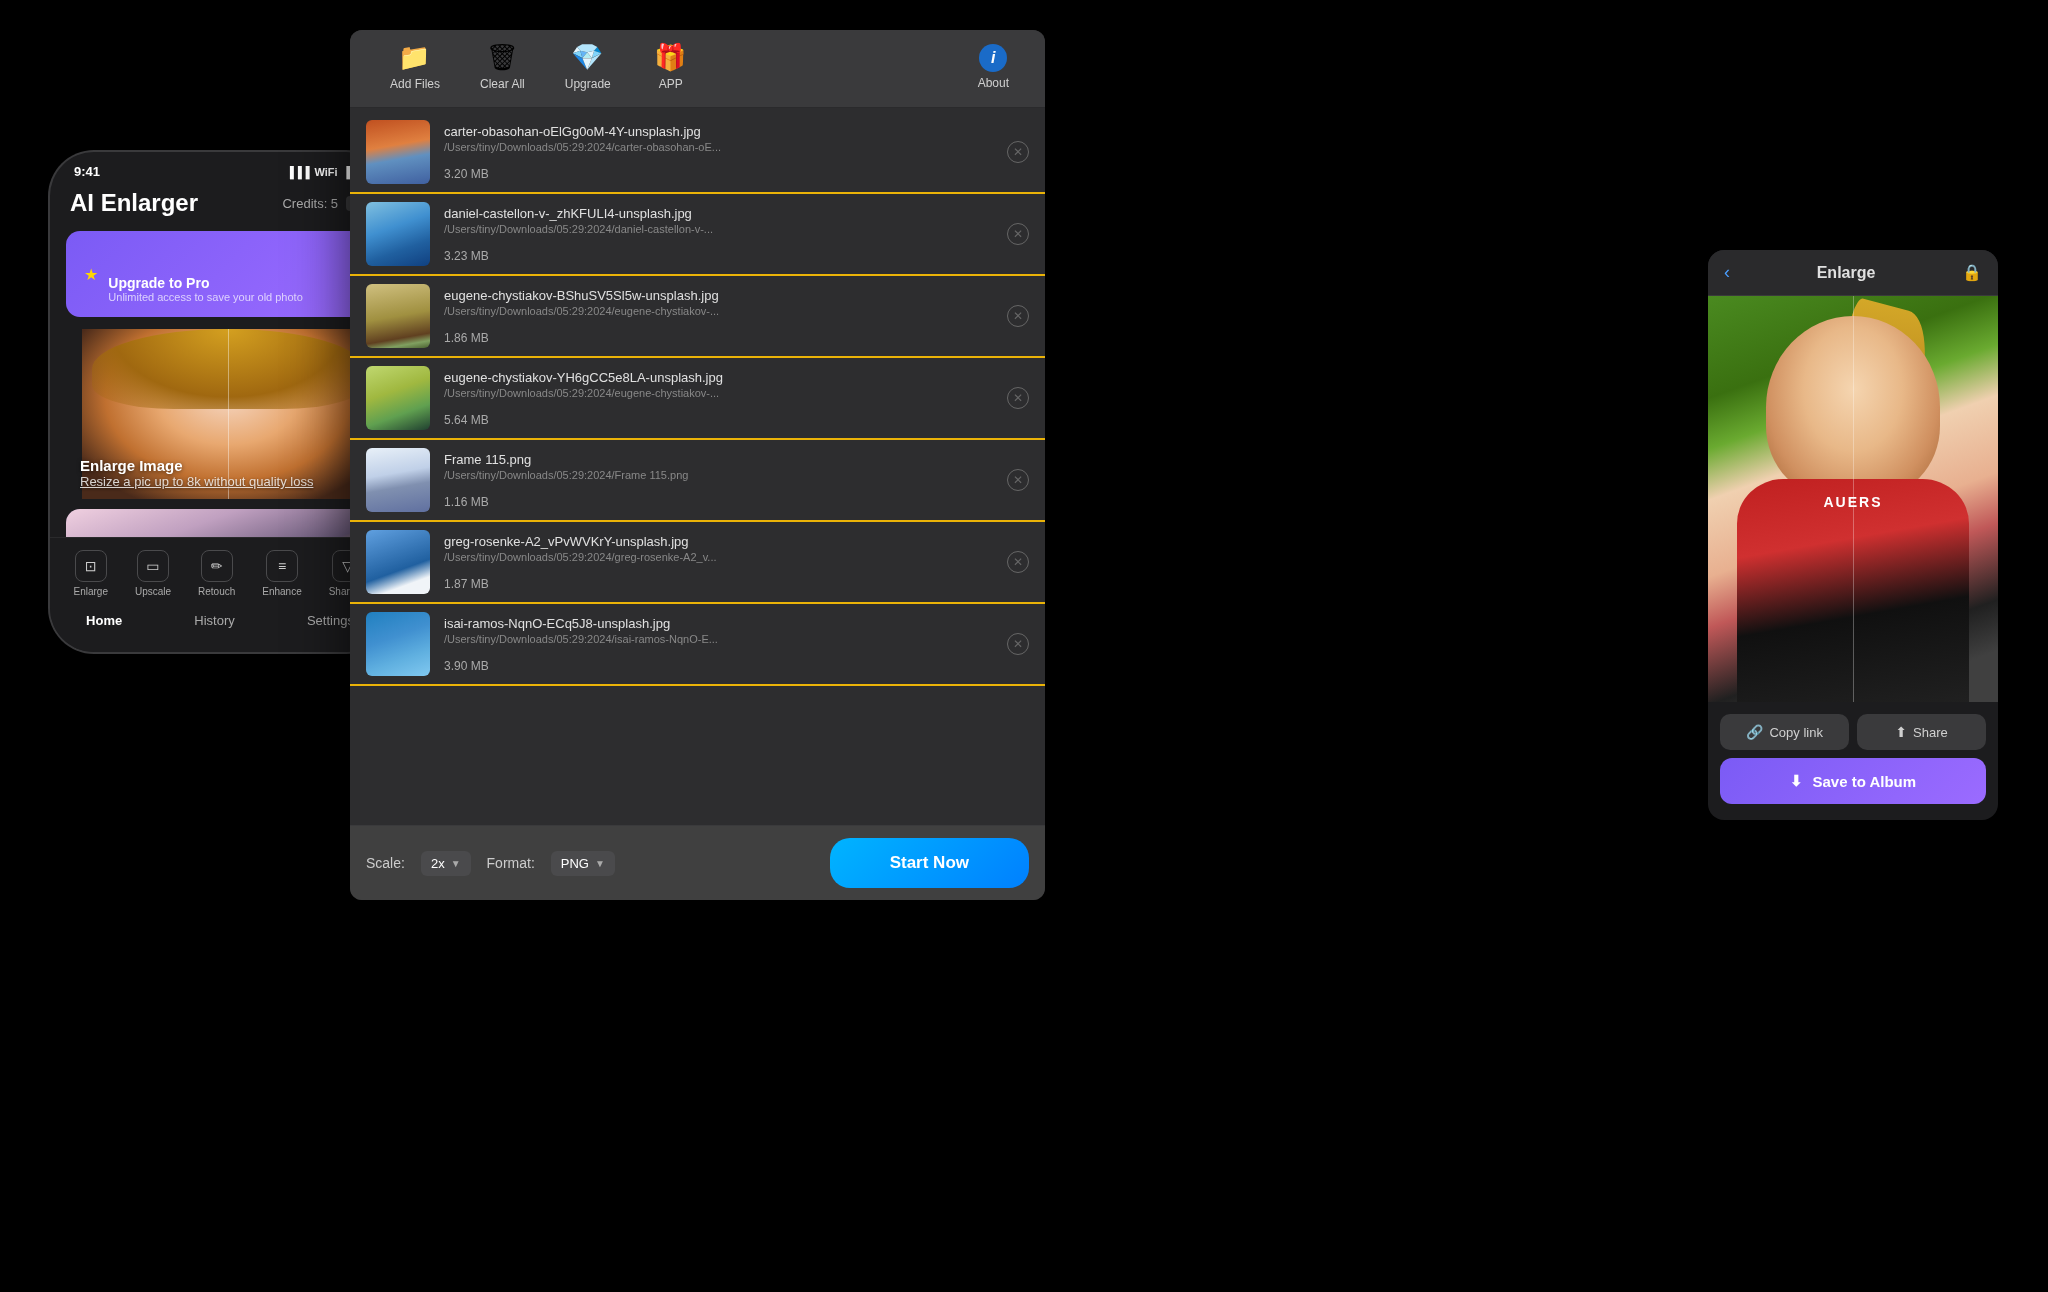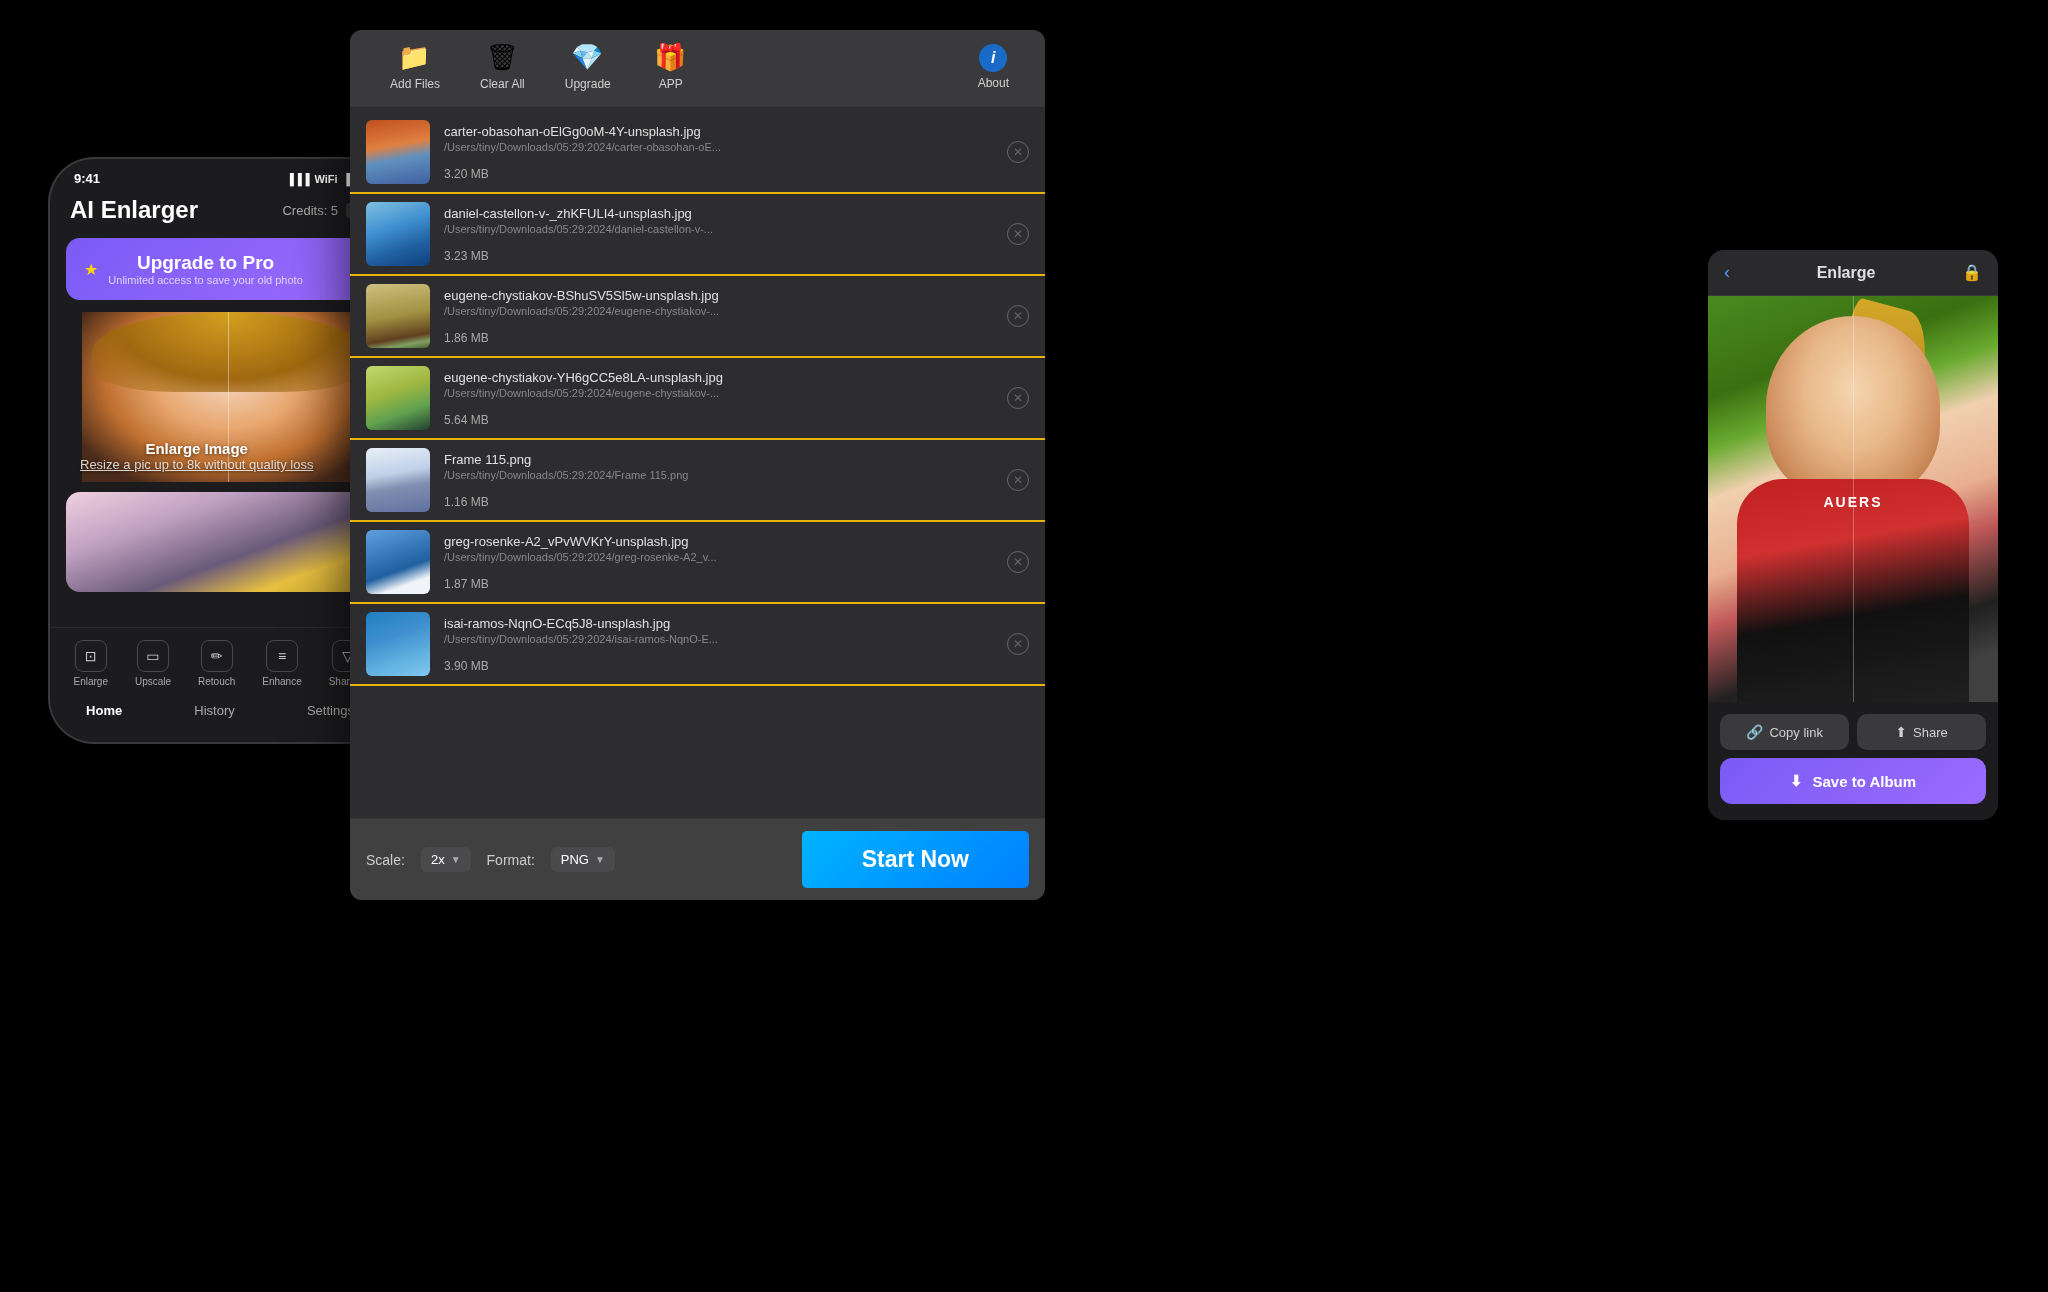--- a/index.html
+++ b/index.html
@@ -17,28 +17,27 @@
     .scene {
       position: relative;
       width: 2048px;
       height: 1292px;
     }
 
     
     .mobile-device {
       position: absolute;
       left: 50px;
-      top: 159px;
+      top: 152px;
       width: 340px;
-      height: 583px;
+      height: 500px;
       background: #1c1c1e;
       border-radius: 44px;
       box-shadow: 0 0 0 2px #3a3a3c, 0 30px 80px rgba(0,0,0,0.8);
       overflow: hidden;
-      text-align: center;
     }
 
     .mobile-status-bar {
       display: flex;
       justify-content: space-between;
       align-items: center;
       padding: 12px 24px 4px;
       color: #fff;
       font-size: 13px;
       font-weight: 600;
@@ -100,22 +99,23 @@
       gap: 10px;
     }
 
     .star-icon {
       color: #ffd700;
       font-size: 16px;
     }
 
     .upgrade-text-main {
       color: #fff;
-      font-size: 19px;
+      font-size: 14px;
       font-weight: 600;
+      margin-top: 30px;
     }
 
     .upgrade-text-sub {
       color: rgba(255,255,255,0.7);
       font-size: 11px;
     }
 
     .chevron-right {
       color: rgba(255,255,255,0.7);
       font-size: 14px;
@@ -499,24 +499,24 @@
 
     .format-val {
       color: #fff;
       font-size: 13px;
     }
 
     .start-btn {
       margin-left: auto;
       background: linear-gradient(135deg, #00b4ff 0%, #0080ff 100%);
       color: #fff;
-      font-size: 23px;
+      font-size: 17px;
       font-weight: 600;
       border: none;
-      border-radius: 5px;
+      border-radius: 20px;
       padding: 15px 60px;
       cursor: pointer;
     }
 
     
     .side-panel {
       position: absolute;
       right: 50px;
       top: 250px;
       width: 290px;

